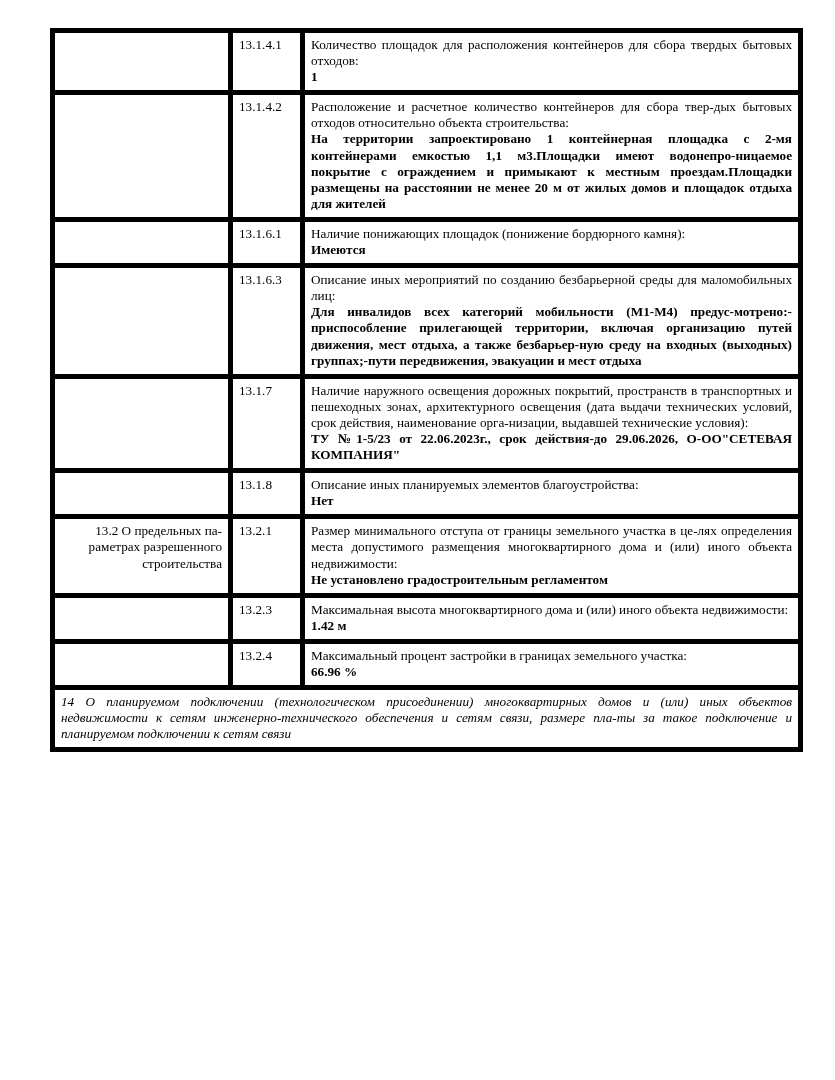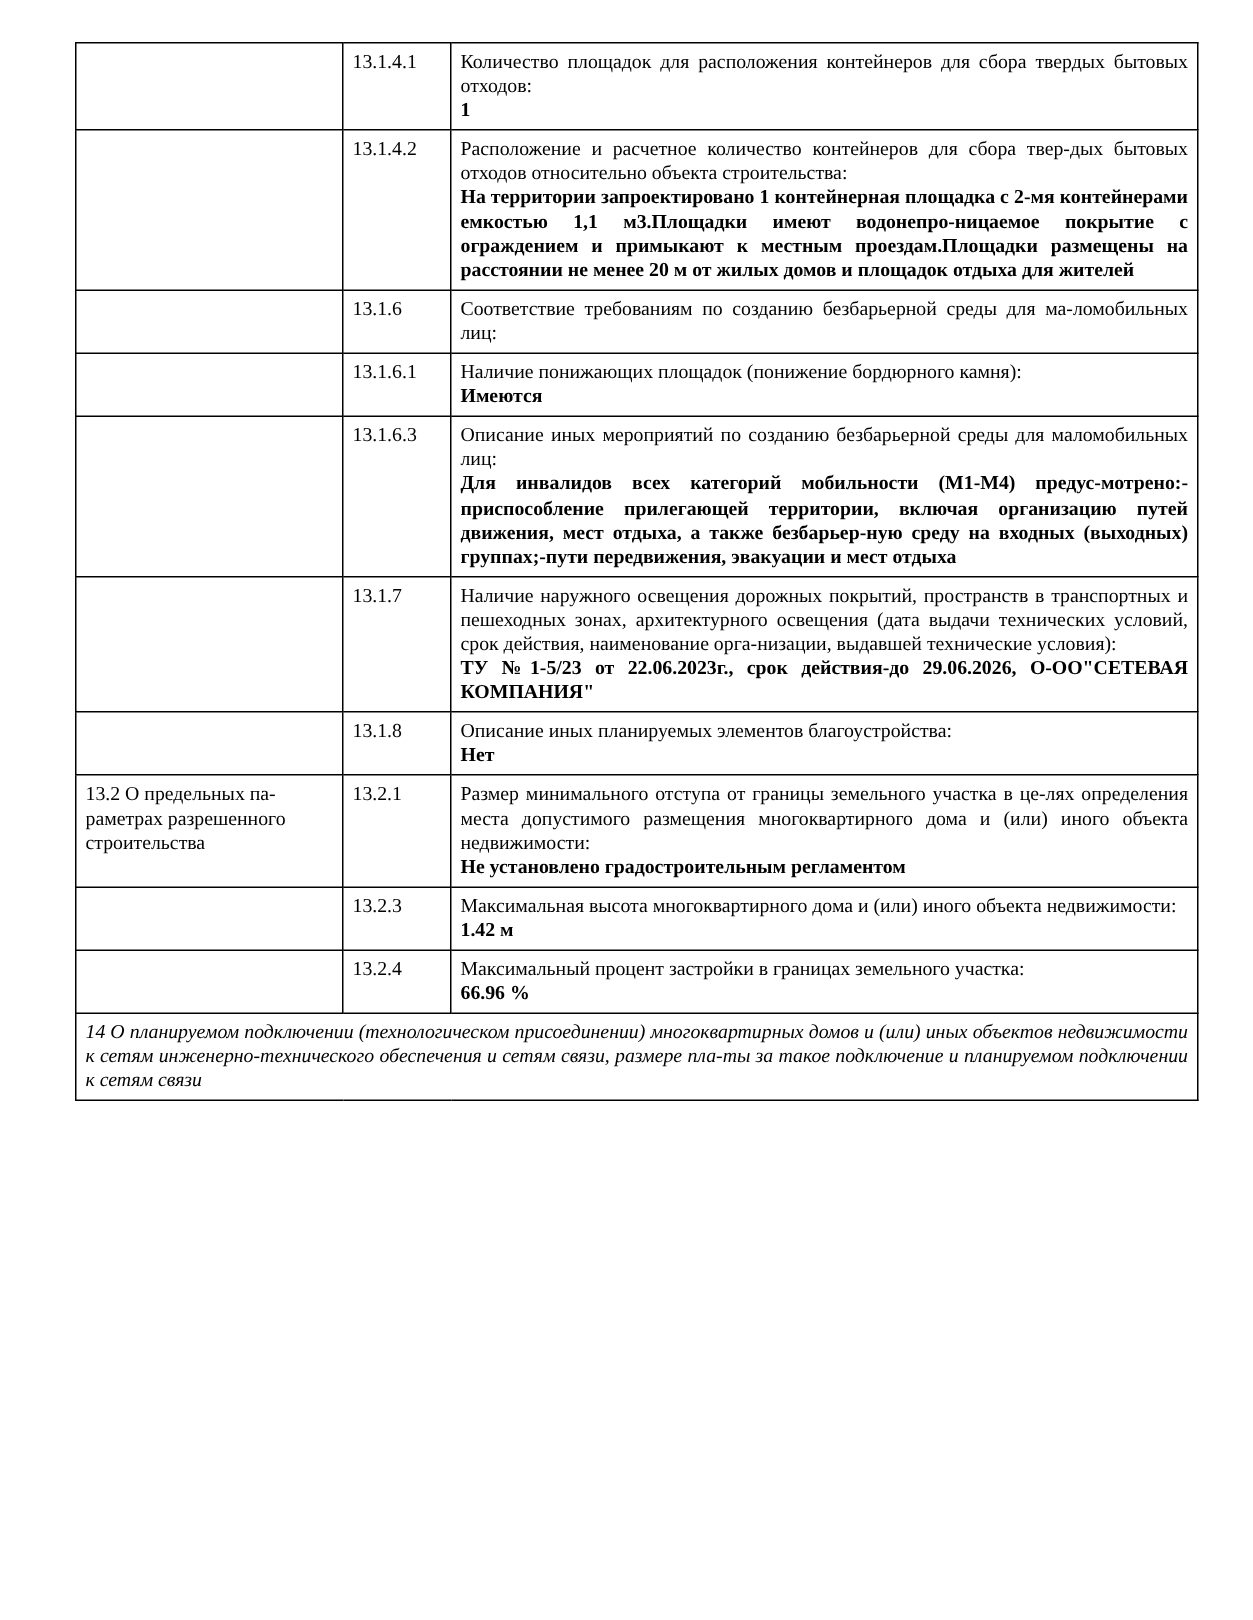--- a/index.html
+++ b/index.html
@@ -19,21 +19,21 @@
     height: 1080px;
     box-sizing: border-box;
     padding: 28px 38px 0 50px;
   }
   table.doc-table {
     width: 748px;
     border-collapse: collapse;
     table-layout: fixed;
   }
   table.doc-table td {
-    border: 1px solid #000000;
+    border: 5px solid #000000;
     vertical-align: top;
     padding: 4px 6px 5px 6px;
     font-size: 13.2px;
     line-height: 1.22;
   }
   col.c1 { width: 178px; }
   col.c2 { width: 72px; }
   col.c3 { width: 498px; }
 
   td.col-code {
@@ -47,21 +47,21 @@
     vertical-align: middle;
   }
   .b { font-weight: bold; }
   .txt { display: block; }
   .txt + .txt { margin-top: 0px; }
   td.full {
     text-align: justify;
     font-style: italic;
   }
   .just { text-align: justify; }
-  .lbl { display: block; }
+  .lbl { display: block; text-align: right; }
 </style>
 </head>
 <body>
 
 <div class="page">
 
   <table class="doc-table">
     <colgroup>
       <col class="c1">
       <col class="c2">
@@ -89,31 +89,20 @@
         <td class="col-code mid-code">
             <span class="code-inner">13.1.4.2</span>
           </td>
         <td class="col-content">
           <span class="txt just">Расположение и расчетное количество контейнеров для сбора твер-дых бытовых отходов относительно объекта строительства:</span>
           <span class="txt b just">На территории запроектировано 1 контейнерная площадка с 2-мя контейнерами емкостью 1,1 м3.Площадки имеют водонепро-ницаемое покрытие с ограждением и примыкают к местным проездам.Площадки размещены на расстоянии не менее 20 м от жилых домов и площадок отдыха для жителей</span>
         </td>
       </tr>
 
 
-      <tr>
-        <td class="col-section">
-            <span class="lbl"></span>
-          </td>
-        <td class="col-code mid-code">
-            <span class="code-inner">13.1.6</span>
-          </td>
-        <td class="col-content">
-          <span class="txt just">Соответствие требованиям по созданию безбарьерной среды для ма-ломобильных лиц:</span>
-        </td>
-      </tr>
 
       <tr>
         <td class="col-section">
             <span class="lbl"></span>
           </td>
         <td class="col-code mid-code">
             <span class="code-inner">13.1.6.1</span>
           </td>
         <td class="col-content">
           <span class="txt just">Наличие понижающих площадок (понижение бордюрного камня):</span>

